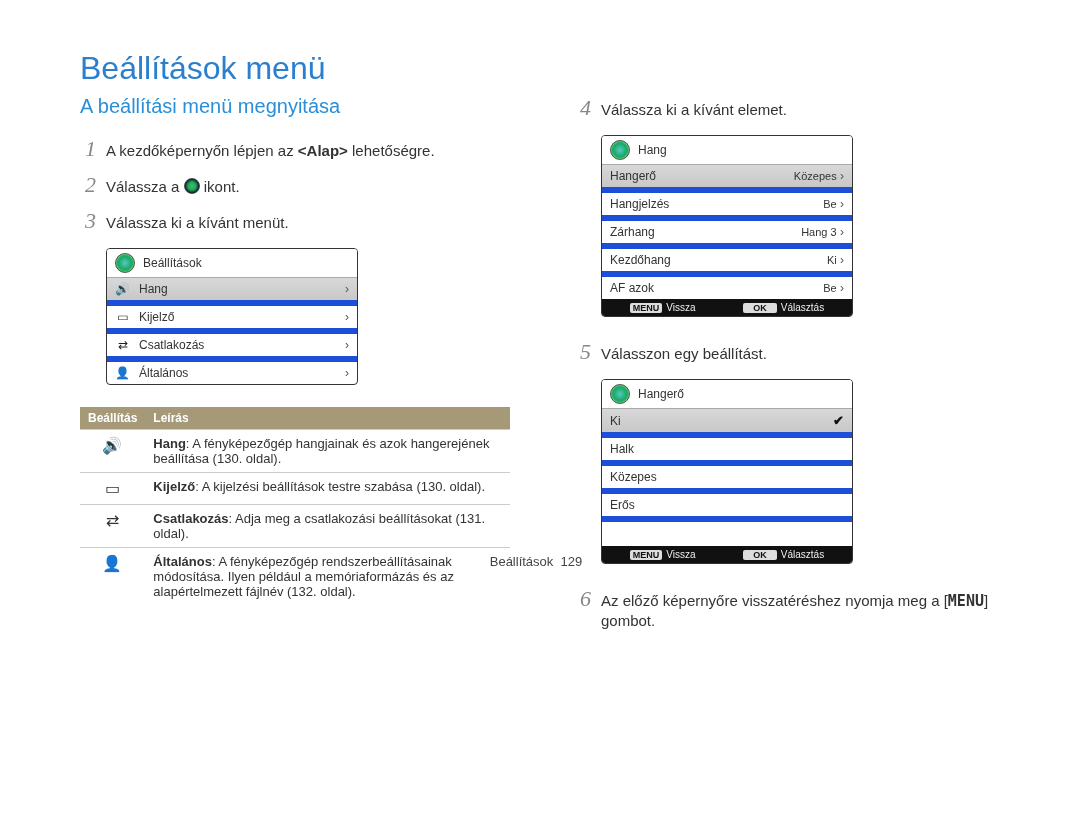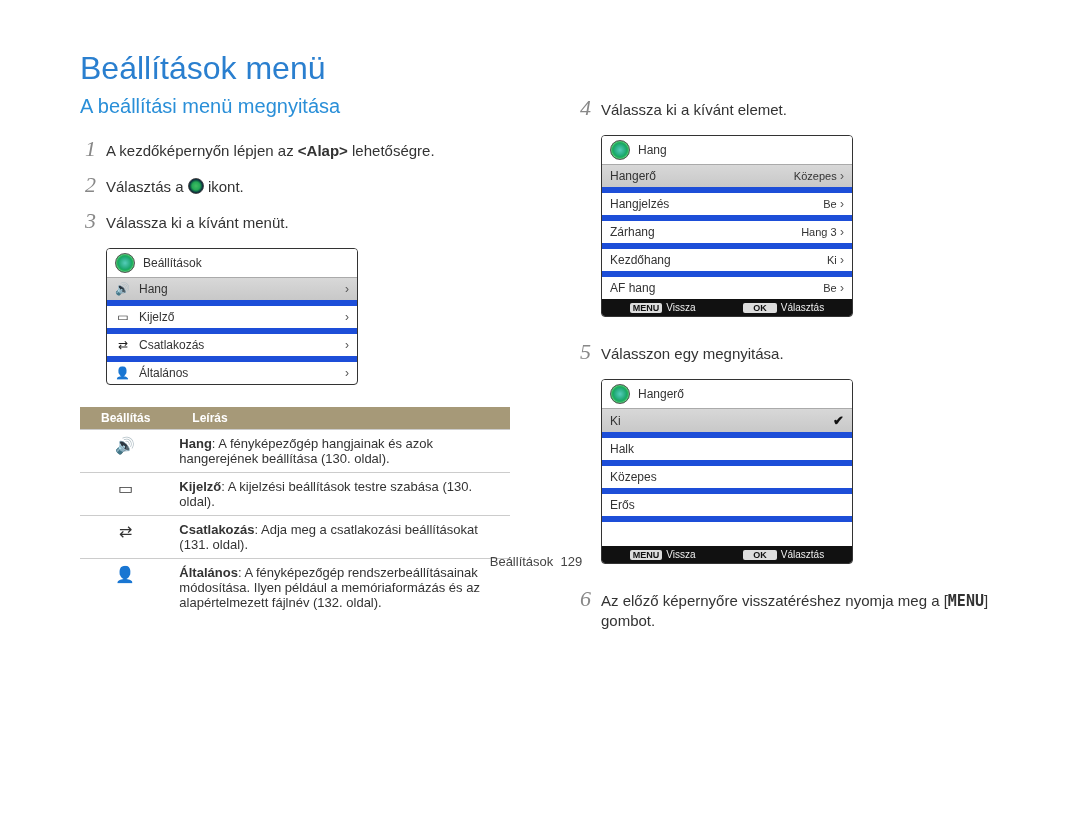--- a/index.html
+++ b/index.html
@@ -169,21 +169,21 @@
     width: 430px;
     border-collapse: collapse;
     font-size: 13px;
     margin-top:4px;
   }
   .desc-table th {
     background: #a69978;
     color: #fff;
     font-weight: bold;
     text-align: left;
-    padding: 4px 21px;
+    padding: 4px 8px;
     font-size: 12px;
   }
   .desc-table td {
     border-top: 1px solid #ccc;
     padding: 6px 8px;
     vertical-align: top;
   }
   .desc-table .icon-cell {
     width: 36px;
     text-align: center;
@@ -221,21 +221,21 @@
         <span class="step-text">
           <span>A kezdőképernyőn lépjen az </span>
           <b>&lt;Alap&gt;</b>
           <span> lehetőségre.</span>
         </span>
       </div>
 
       <div class="step">
         <span class="step-num">2</span>
         <span class="step-text">
-          <span>Választás a </span>
+          <span>Válassza a </span>
           <span class="inline-icon"></span>
           <span> ikont.</span>
         </span>
       </div>
 
       <div class="step">
         <span class="step-num">3</span>
         <span class="step-text">Válassza ki a kívánt menüt.</span>
       </div>
 
@@ -327,39 +327,39 @@
           </div>
           <div class="prow">
             <span>Zárhang</span>
             <span><span class="pval">Hang 3</span> <span class="chev">›</span></span>
           </div>
           <div class="prow">
             <span>Kezdőhang</span>
             <span><span class="pval">Ki</span> <span class="chev">›</span></span>
           </div>
           <div class="prow">
-            <span>AF hang</span>
+            <span>AF azok</span>
             <span><span class="pval">Be</span> <span class="chev">›</span></span>
           </div>
         </div>
         <div class="panel-footer">
           <span>
               <span class="menukey">MENU</span> 
               <span>Vissza</span>
             </span>
           <span>
               <span class="okkey">OK</span> 
               <span>Választás</span>
             </span>
         </div>
       </div>
 
       <div class="step">
         <span class="step-num">5</span>
-        <span class="step-text">Válasszon egy megnyitása.</span>
+        <span class="step-text">Válasszon egy beállítást.</span>
       </div>
 
       <div class="panel">
         <div class="panel-header">
           <span class="gear-icon"></span>
           <span>Hangerő</span>
         </div>
         <div class="panel-rows">
           <div class="prow selected">
             <span>Ki</span>

